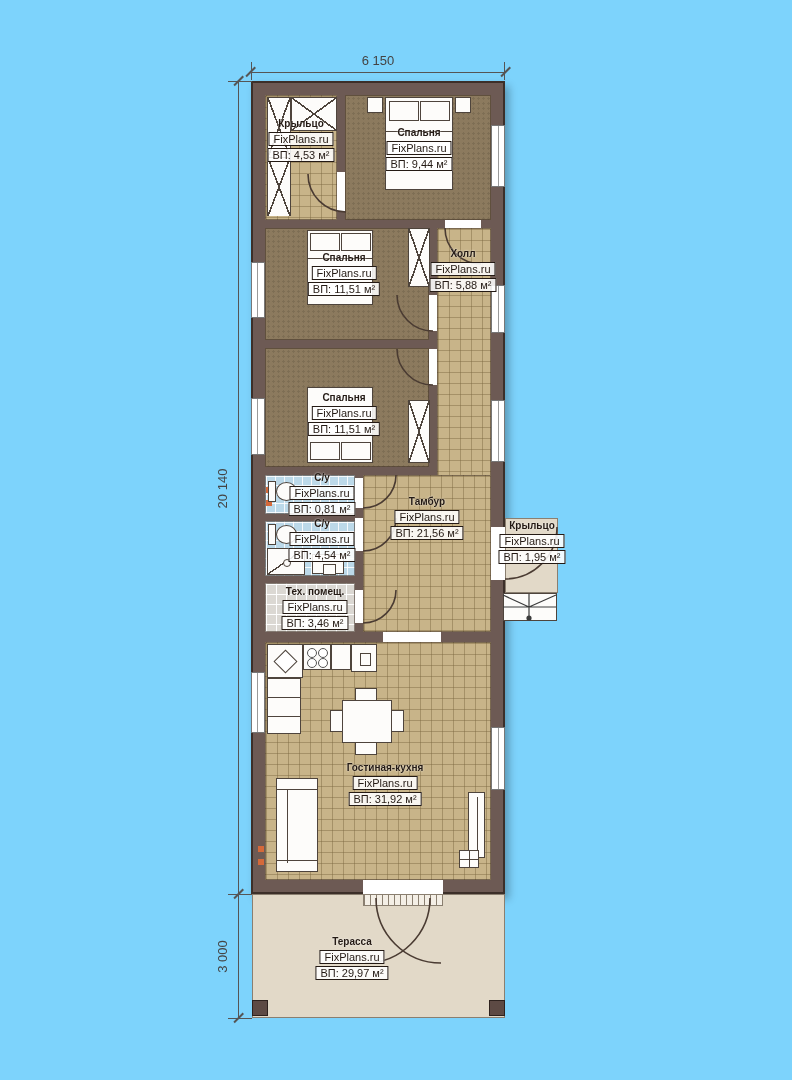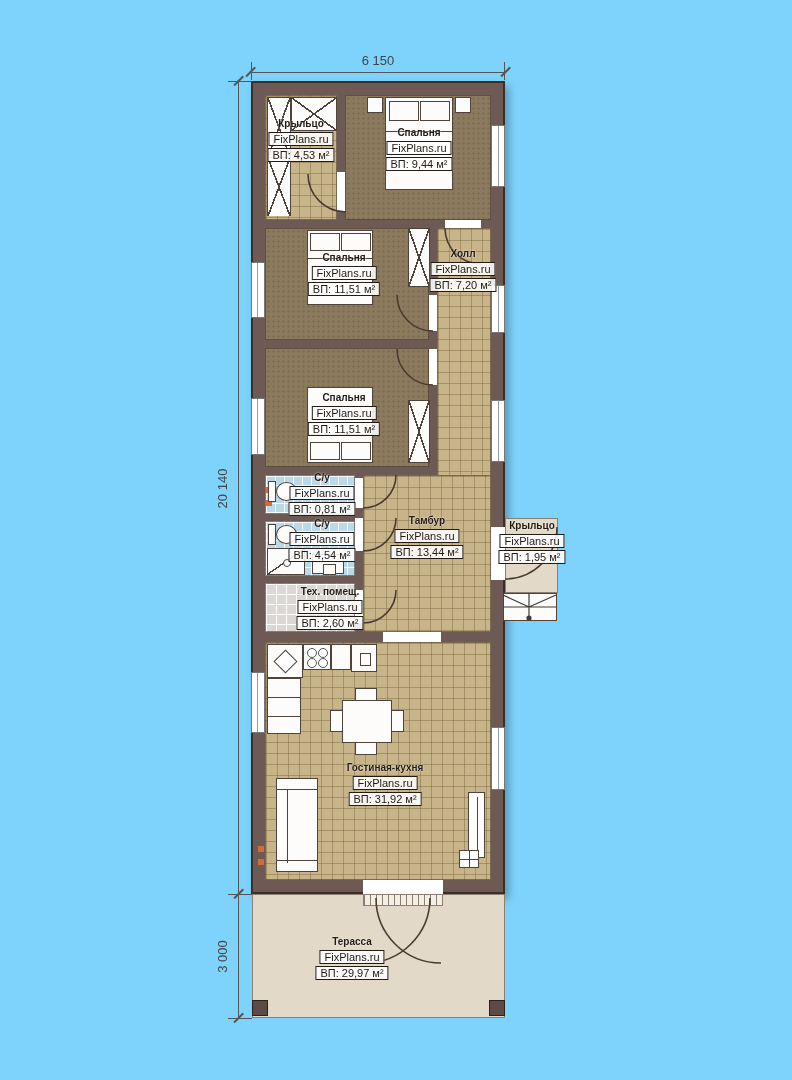--- a/index.html
+++ b/index.html
@@ -232,51 +232,51 @@
     <span class="lbl-box">ВП: 9,44 м²</span>
   </div>
   <div class="abs rlabel" style="left:344px;top:252px;">
     <span class="lbl-name">Спальня</span>
     <span class="lbl-box">FixPlans.ru</span>
     <span class="lbl-box">ВП: 11,51 м²</span>
   </div>
   <div class="abs rlabel" style="left:463px;top:248px;">
     <span class="lbl-name">Холл</span>
     <span class="lbl-box">FixPlans.ru</span>
-    <span class="lbl-box">ВП: 7,20 м²</span>
+    <span class="lbl-box">ВП: 5,88 м²</span>
   </div>
   <div class="abs rlabel" style="left:344px;top:392px;">
     <span class="lbl-name">Спальня</span>
     <span class="lbl-box">FixPlans.ru</span>
     <span class="lbl-box">ВП: 11,51 м²</span>
   </div>
   <div class="abs rlabel" style="left:322px;top:472px;">
     <span class="lbl-name">С/у</span>
     <span class="lbl-box">FixPlans.ru</span>
     <span class="lbl-box">ВП: 0,81 м²</span>
   </div>
   <div class="abs rlabel" style="left:322px;top:518px;">
     <span class="lbl-name">С/у</span>
     <span class="lbl-box">FixPlans.ru</span>
     <span class="lbl-box">ВП: 4,54 м²</span>
   </div>
-  <div class="abs rlabel" style="left:427px;top:515px;">
+  <div class="abs rlabel" style="left:427px;top:496px;">
     <span class="lbl-name">Тамбур</span>
     <span class="lbl-box">FixPlans.ru</span>
-    <span class="lbl-box">ВП: 13,44 м²</span>
+    <span class="lbl-box">ВП: 21,56 м²</span>
   </div>
   <div class="abs rlabel" style="left:532px;top:520px;">
     <span class="lbl-name">Крыльцо</span>
     <span class="lbl-box">FixPlans.ru</span>
     <span class="lbl-box">ВП: 1,95 м²</span>
   </div>
-  <div class="abs rlabel" style="left:330px;top:586px;text-align:center;">
+  <div class="abs rlabel" style="left:315px;top:586px;text-align:center;">
     <span class="lbl-name">Тех. помещ.</span>
     <span class="lbl-box">FixPlans.ru</span>
-    <span class="lbl-box">ВП: 2,60 м²</span>
+    <span class="lbl-box">ВП: 3,46 м²</span>
   </div>
   <div class="abs rlabel" style="left:385px;top:762px;">
     <span class="lbl-name">Гостиная-кухня</span>
     <span class="lbl-box">FixPlans.ru</span>
     <span class="lbl-box">ВП: 31,92 м²</span>
   </div>
   <div class="abs rlabel" style="left:352px;top:936px;">
     <span class="lbl-name">Терасса</span>
     <span class="lbl-box">FixPlans.ru</span>
     <span class="lbl-box">ВП: 29,97 м²</span>

